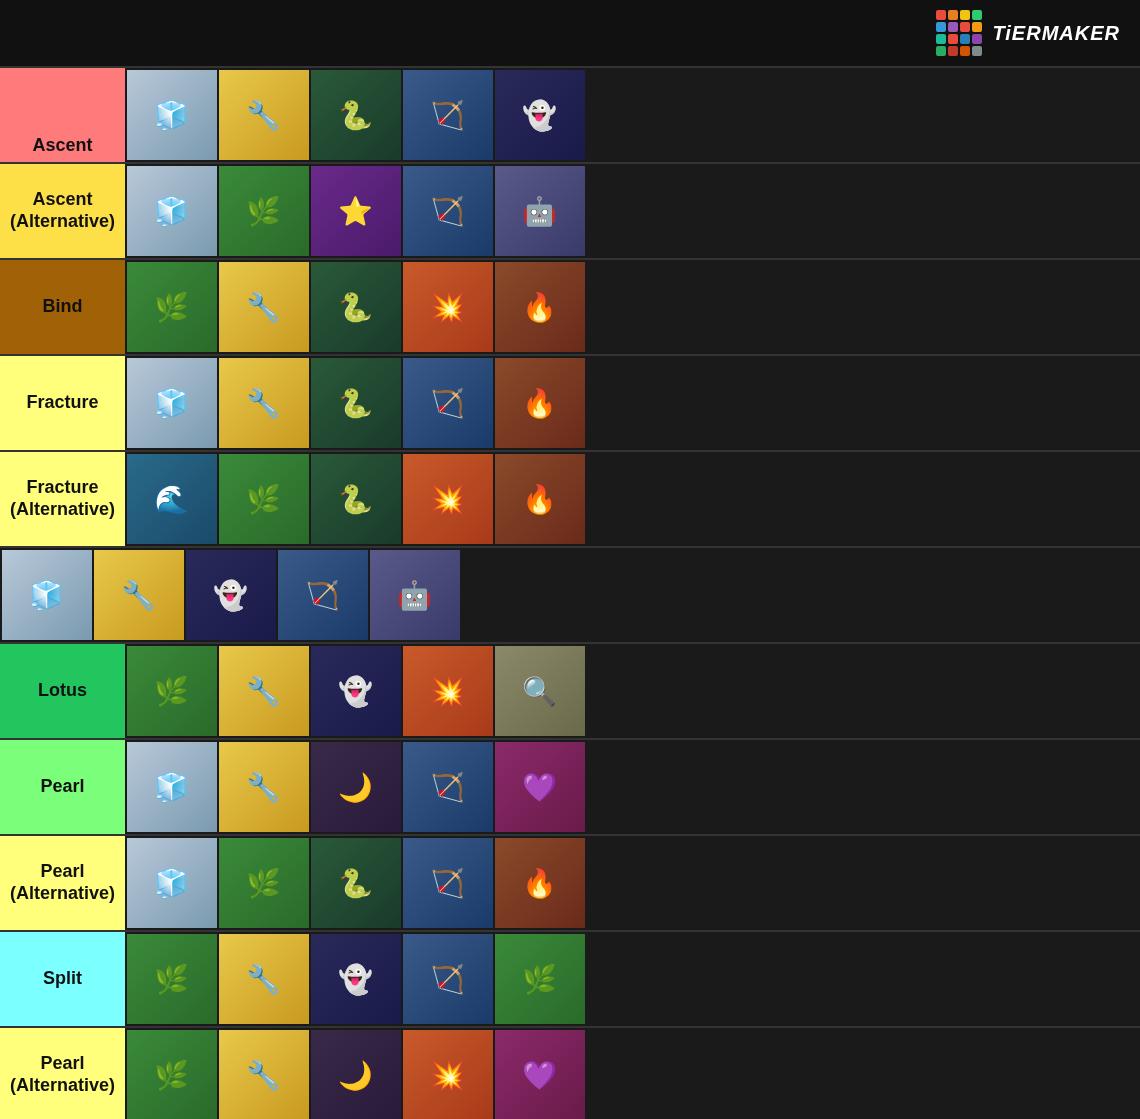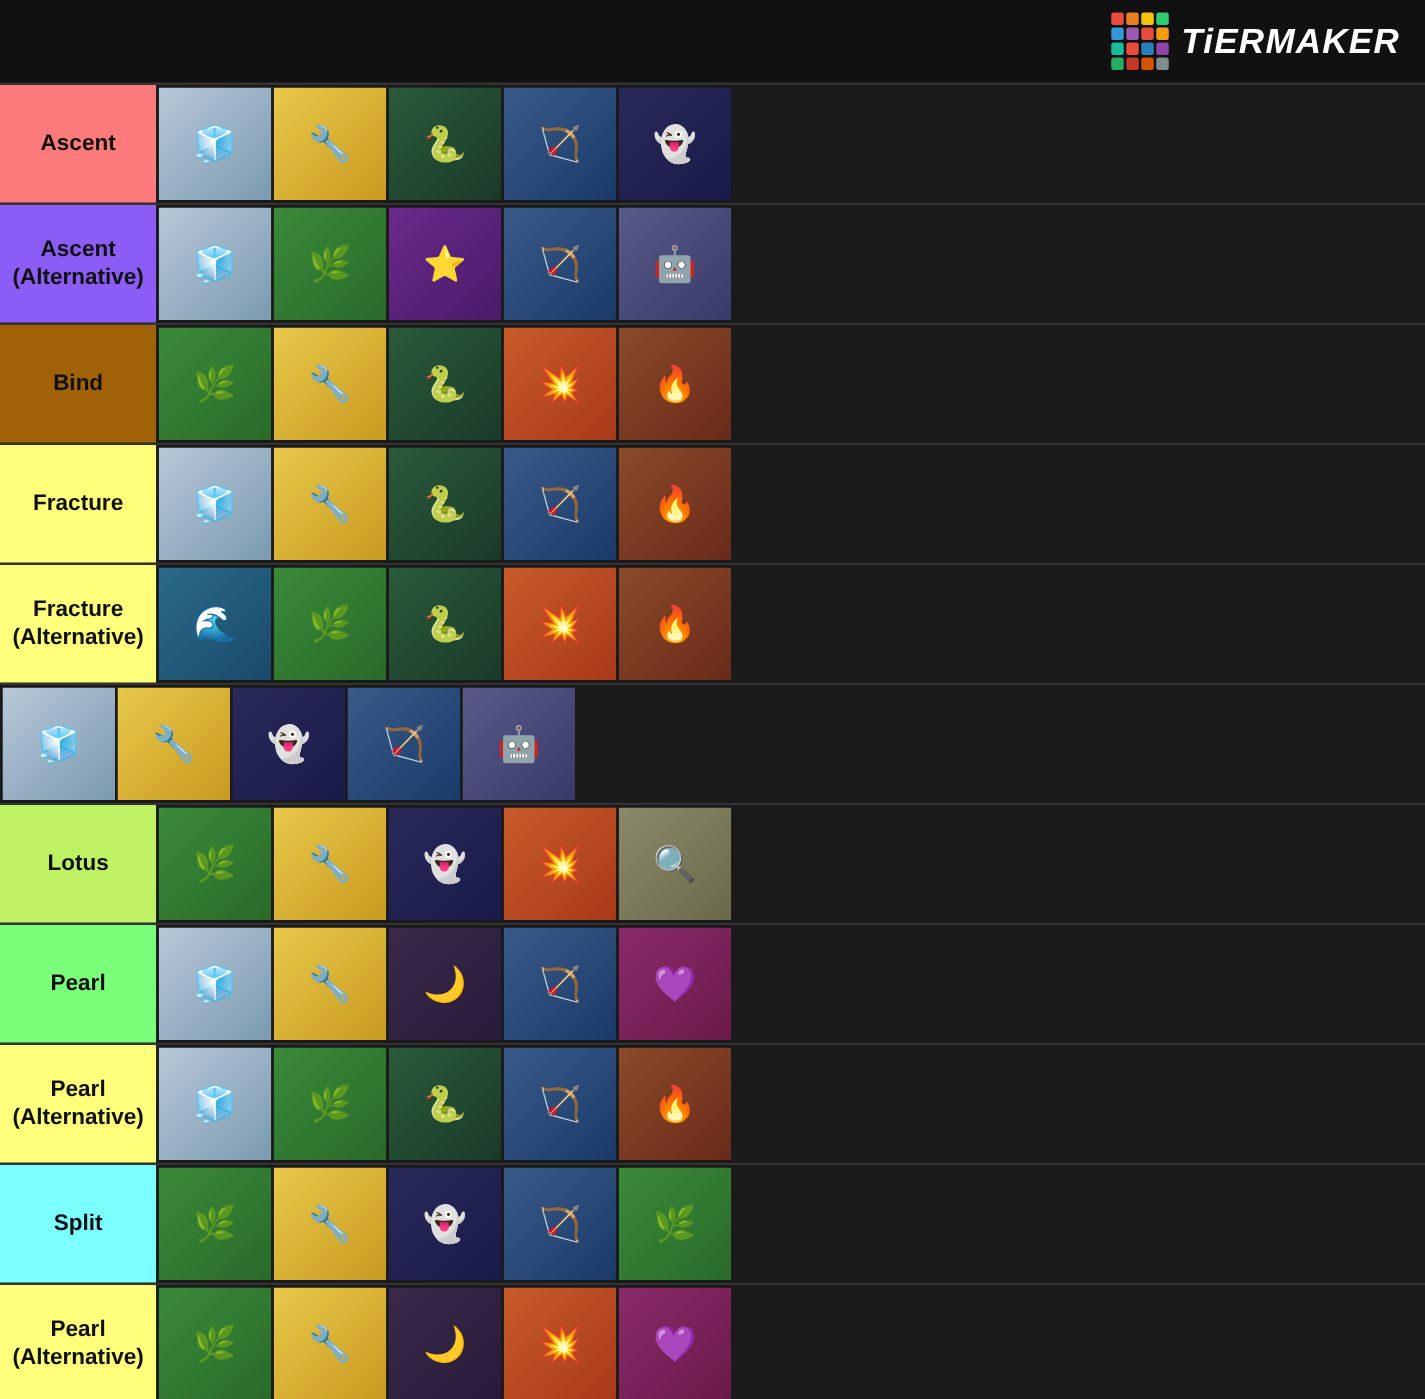--- a/index.html
+++ b/index.html
@@ -26,21 +26,21 @@
       grid-template-columns: repeat(4, 10px);
       grid-template-rows: repeat(4, 10px);
       gap: 2px;
     }
     .logo-cell {
       width: 10px;
       height: 10px;
       border-radius: 2px;
     }
     .logo-text {
-      font-size: 28px;
+      font-size: 20px;
       font-weight: 900;
       color: white;
       letter-spacing: 1px;
       font-style: italic;
     }
     .tier-row {
       display: flex;
       border-bottom: 2px solid #333;
       min-height: 90px;
     }
@@ -131,21 +131,21 @@
       </div>
       <div class="logo-text">
         <span style="color:white;">Ti</span><span style="color:white;">ER</span><span style="color:white;">MAKER</span>
       </div>
     </div>
   </div>
 
   <div style="display:flex; flex-direction:column; border-top:2px solid #333;">
 
     <div class="tier-row">
-      <div class="tier-label" style="background:#ff7b7b;">
+      <div class="tier-label" style="background:#ff7b7b;align-items:flex-end;">
         <span>Ascent</span>
       </div>
       <div class="tier-items">
         <div class="char-portrait">
             <div class="char char-sage">🧊</div>
           </div>
         <div class="char-portrait">
             <div class="char char-killjoy">🔧</div>
           </div>
         <div class="char-portrait">
@@ -154,21 +154,21 @@
         <div class="char-portrait">
             <div class="char char-sova">🏹</div>
           </div>
         <div class="char-portrait">
             <div class="char char-omen">👻</div>
           </div>
       </div>
     </div>
 
     <div class="tier-row">
-      <div class="tier-label" style="background:#8b5cf6;">
+      <div class="tier-label" style="background:#fde047;">
         <span>Ascent (Alternative)</span>
       </div>
       <div class="tier-items">
         <div class="char-portrait">
             <div class="char char-sage">🧊</div>
           </div>
         <div class="char-portrait">
             <div class="char char-skye">🌿</div>
           </div>
         <div class="char-portrait">
@@ -266,21 +266,21 @@
         <div class="char-portrait">
             <div class="char char-sova">🏹</div>
           </div>
         <div class="char-portrait">
             <div class="char char-kayo">🤖</div>
           </div>
       </div>
     </div>
 
     <div class="tier-row">
-      <div class="tier-label" style="background:#bef264;">
+      <div class="tier-label" style="background:#22c55e;">
         <span>Lotus</span>
       </div>
       <div class="tier-items">
         <div class="char-portrait">
             <div class="char char-skye">🌿</div>
           </div>
         <div class="char-portrait">
             <div class="char char-killjoy">🔧</div>
           </div>
         <div class="char-portrait">

